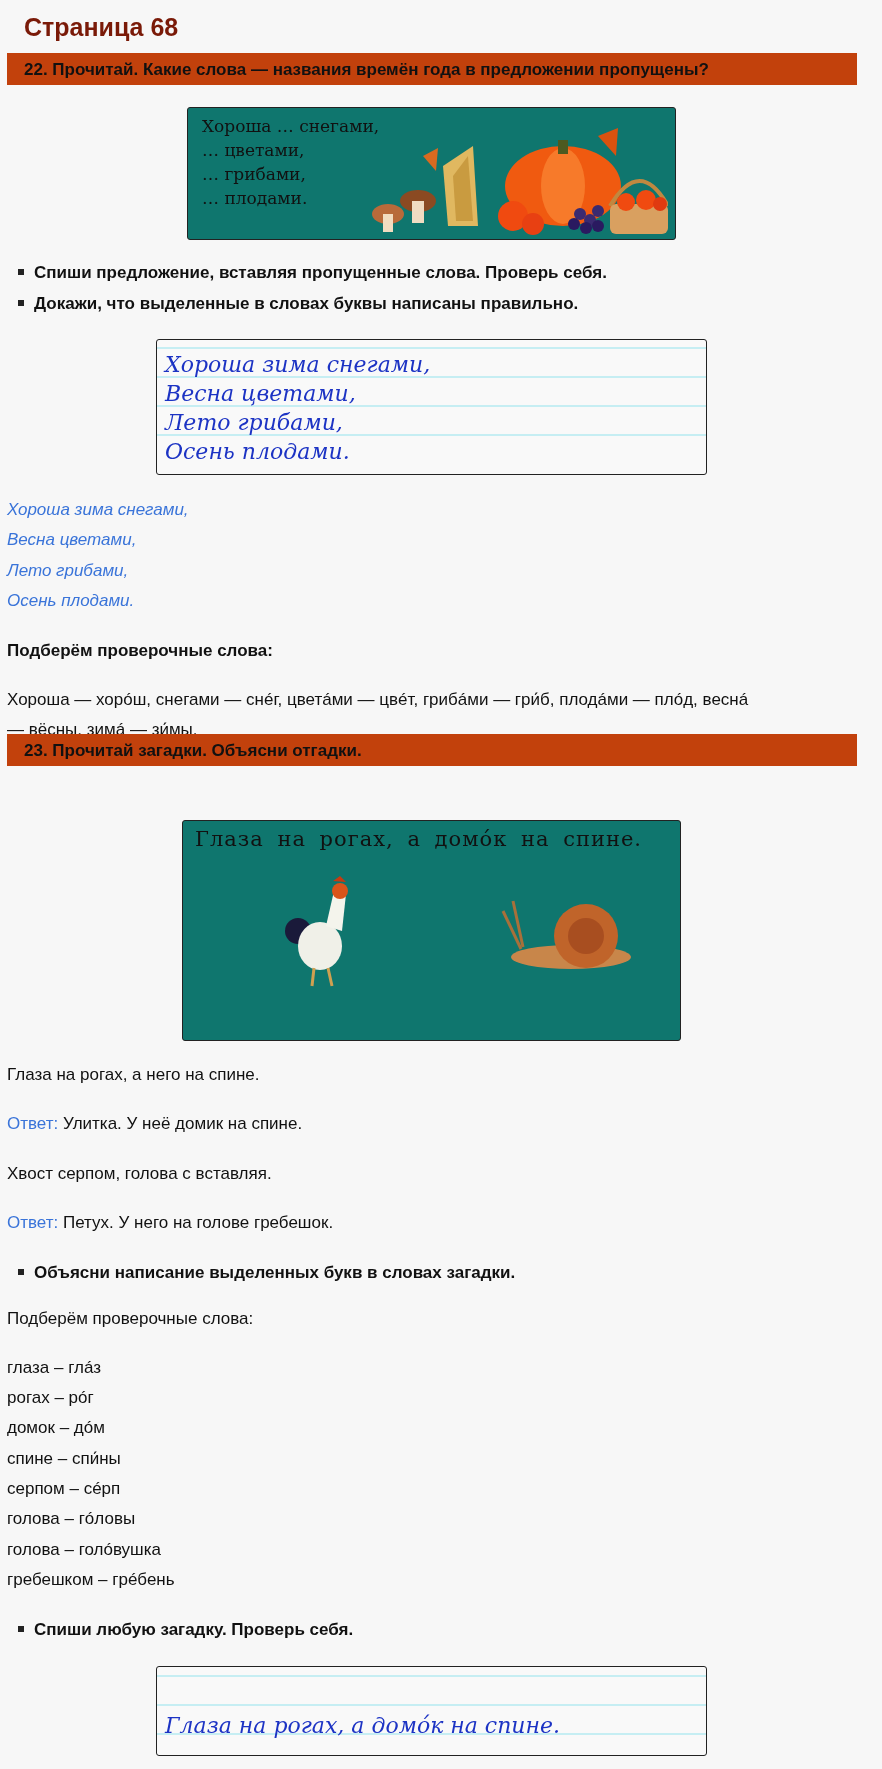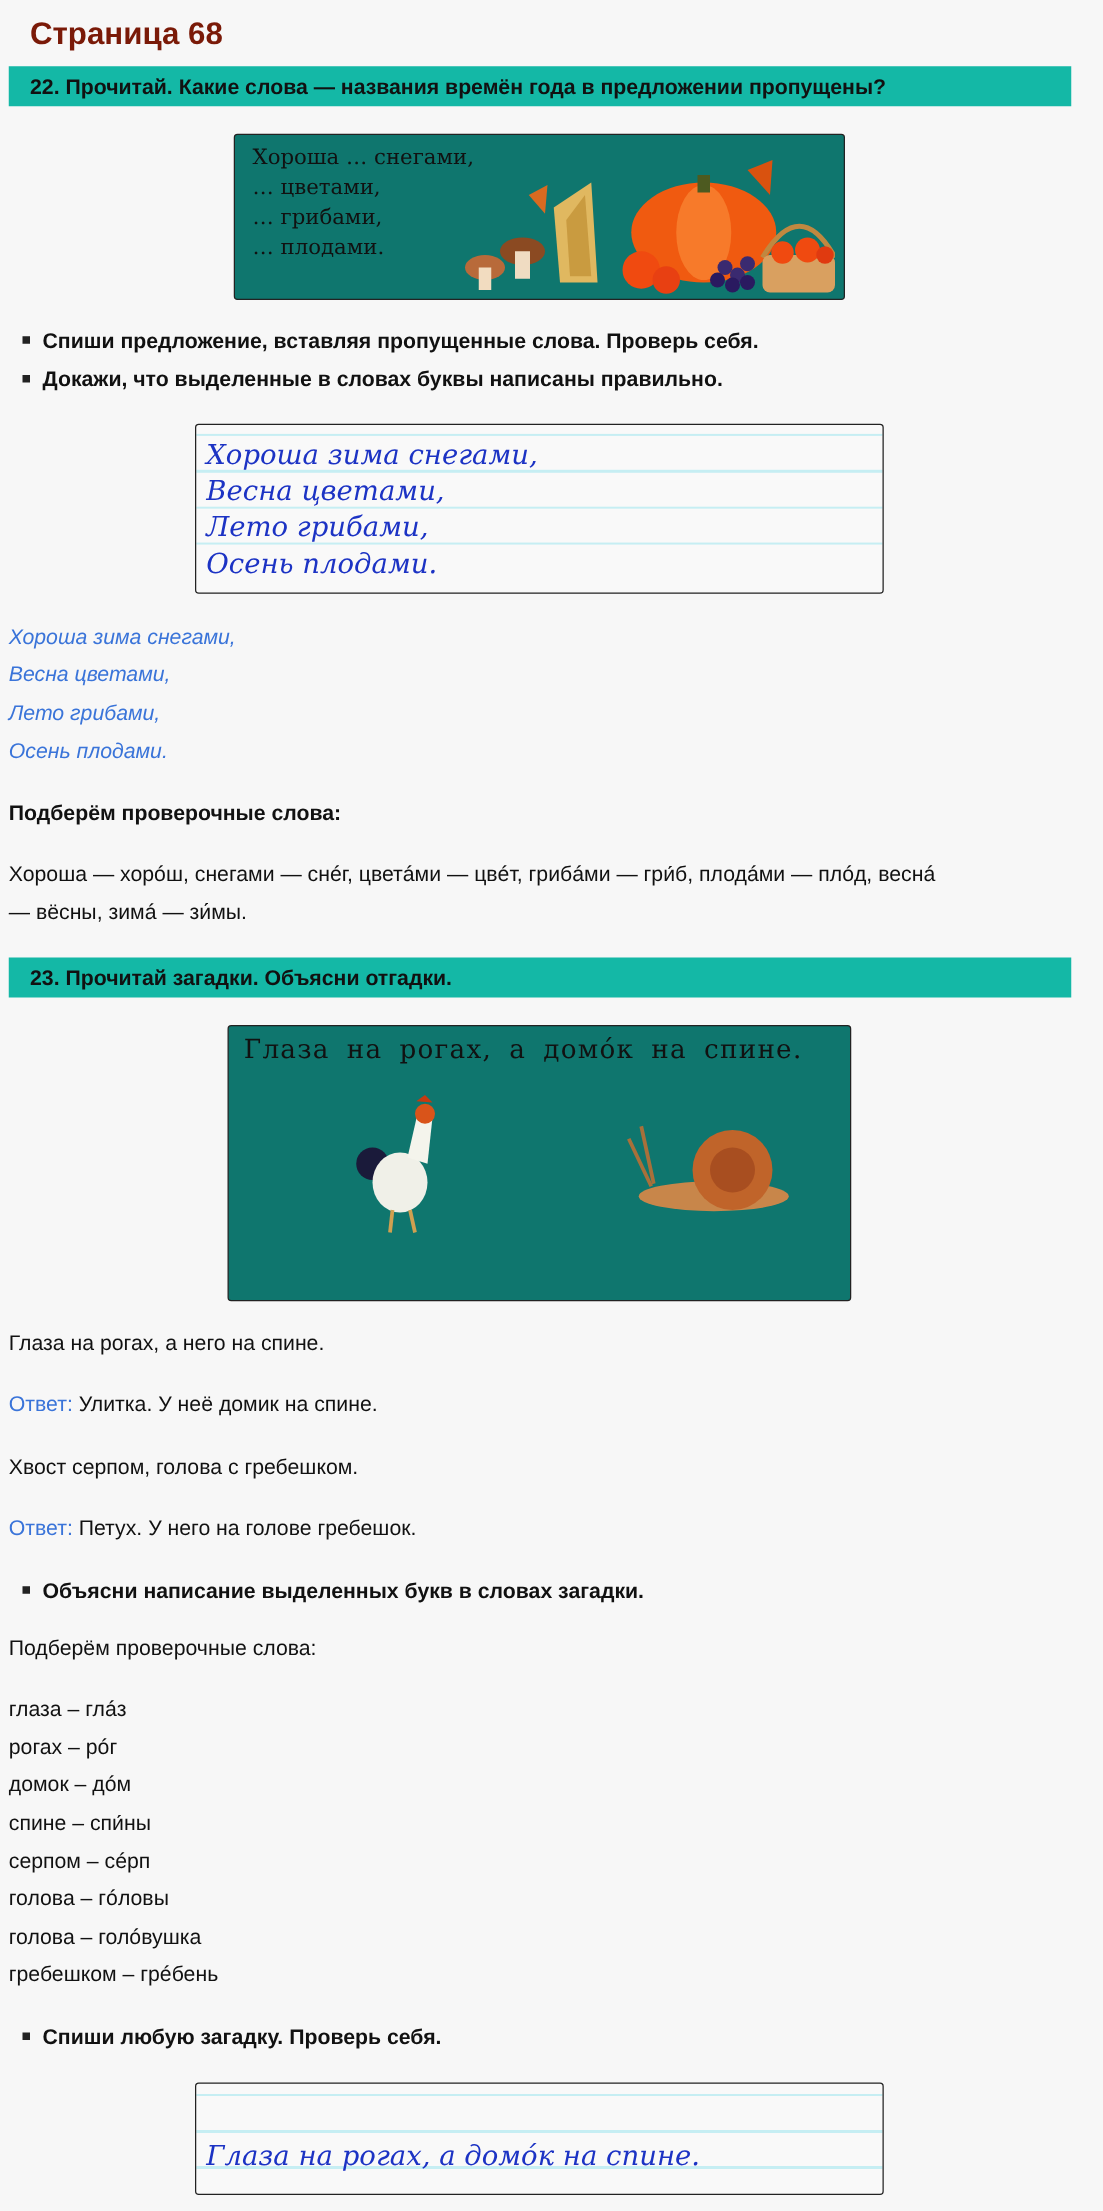--- a/index.html
+++ b/index.html
@@ -1,19 +1,19 @@
 <!DOCTYPE html>
 <html><head>
   <meta charset="utf-8">
   <style>
     * { box-sizing: border-box; margin: 0; padding: 0; }
     html, body { width: 882px; height: 1769px; background: #f7f7f7; overflow: hidden; }
     body { font-family: "Liberation Sans", sans-serif; color: #111; font-size: 17px; position: relative; }
     .page-title { position: absolute; left: 24px; top: 13px; font-size: 25px; font-weight: bold; color: #7a1a08; }
-    .task-header { position: absolute; left: 7px; width: 850px; height: 32px; background: #14b8a6; font-weight: bold; font-size: 17px; padding: 7px 0 0 17px; color: #111; }
+    .task-header { position: absolute; left: 7px; width: 850px; height: 32px; background: #c2410c; font-weight: bold; font-size: 17px; padding: 7px 0 0 17px; color: #111; }
     .bullet { position: absolute; left: 18px; font-weight: bold; font-size: 17px; }
     .bullet::before { content: ""; display: inline-block; width: 6px; height: 6px; background: #222; margin-right: 10px; vertical-align: middle; position: relative; top: -2px; }
     .pic-box { position: absolute; background: #0f766e; border: 1px solid #222; border-radius: 3px; overflow: hidden; }
     .serif { font-family: "DejaVu Serif", serif; color: #111; }
     .lined { background-image: repeating-linear-gradient(to bottom, transparent 0, transparent 27px, #c6eef3 27px, #c6eef3 29px); }
     .script { font-family: "DejaVu Serif", serif; font-style: italic; color: #1c33c4; font-size: 22px; line-height: 29px; }
     .blue-it { font-style: italic; color: #3a74d9; font-size: 17px; position: absolute; left: 7px; }
     .line { position: absolute; left: 7px; font-size: 17px; }
     .answer-label { color: #3a74d9; }
   </style>
@@ -73,21 +73,21 @@
 
 <div class="blue-it" style="top:500px;">Хороша зима снегами,</div>
 <div class="blue-it" style="top:530px;">Весна цветами,</div>
 <div class="blue-it" style="top:561px;">Лето грибами,</div>
 <div class="blue-it" style="top:591px;">Осень плодами.</div>
 
 <div class="line" style="top:641px; font-weight:bold;">Подберём проверочные слова:</div>
 <div class="line" style="top:690px;">Хорошa — хорóш, снегами — снéг, цветáми — цвéт, грибáми — гри́б, плодáми — плóд, веснá</div>
 <div class="line" style="top:720px;">— вёсны, зимá — зи́мы.</div>
 
-<div class="task-header" style="top:766px;">23. Прочитай загадки. Объясни отгадки.</div>
+<div class="task-header" style="top:734px;">23. Прочитай загадки. Объясни отгадки.</div>
 
 <div class="pic-box" style="left:182px; top:820px; width:499px; height:221px;">
   <div class="serif" style="position:absolute; left:12px; top:6px; font-size:21px; letter-spacing:1px; word-spacing:6px;">Глаза на рогах, а домóк на спине.</div>
   <svg style="position:absolute; left:95px; top:55px;" width="80" height="115">
     <circle cx="20" cy="55" r="13" fill="#1a1a3a"></circle>
     <ellipse cx="42" cy="70" rx="22" ry="24" fill="#f0f0e8"></ellipse>
     <path d="M48 50 L56 15 L68 18 L64 55 Z" fill="#f4f4ec"></path>
     <circle cx="62" cy="15" r="8" fill="#d9541a"></circle>
     <polygon points="55,5 62,0 68,6" fill="#c63a10"></polygon>
     <line x1="36" y1="92" x2="34" y2="110" stroke="#d0a050" stroke-width="3"></line>
@@ -100,21 +100,21 @@
     <line x1="20" y1="58" x2="2" y2="20" stroke="#a8703a" stroke-width="3"></line>
     <line x1="22" y1="56" x2="12" y2="10" stroke="#a8703a" stroke-width="3"></line>
   </svg>
 </div>
 
 <div class="line" style="top:1065px;">Глаза на рогах, а него на спине.</div>
 <div class="line" style="top:1114px;">
   <span class="answer-label">Ответ:</span>
   <span>Улитка. У неё домик на спине.</span>
 </div>
-<div class="line" style="top:1164px;">Хвост серпом, голова с гребешком.</div>
+<div class="line" style="top:1164px;">Хвост серпом, голова с вставляя.</div>
 <div class="line" style="top:1213px;">
   <span class="answer-label">Ответ:</span>
   <span>Петух. У него на голове гребешок.</span>
 </div>
 
 <div class="bullet" style="top:1263px;">Объясни написание выделенных букв в словах загадки.</div>
 <div class="line" style="top:1309px;">Подберём проверочные слова:</div>
 
 <div class="line" style="top:1358px;">глаза – глáз</div>
 <div class="line" style="top:1388px;text-align:right;">рогах – рóг</div>

